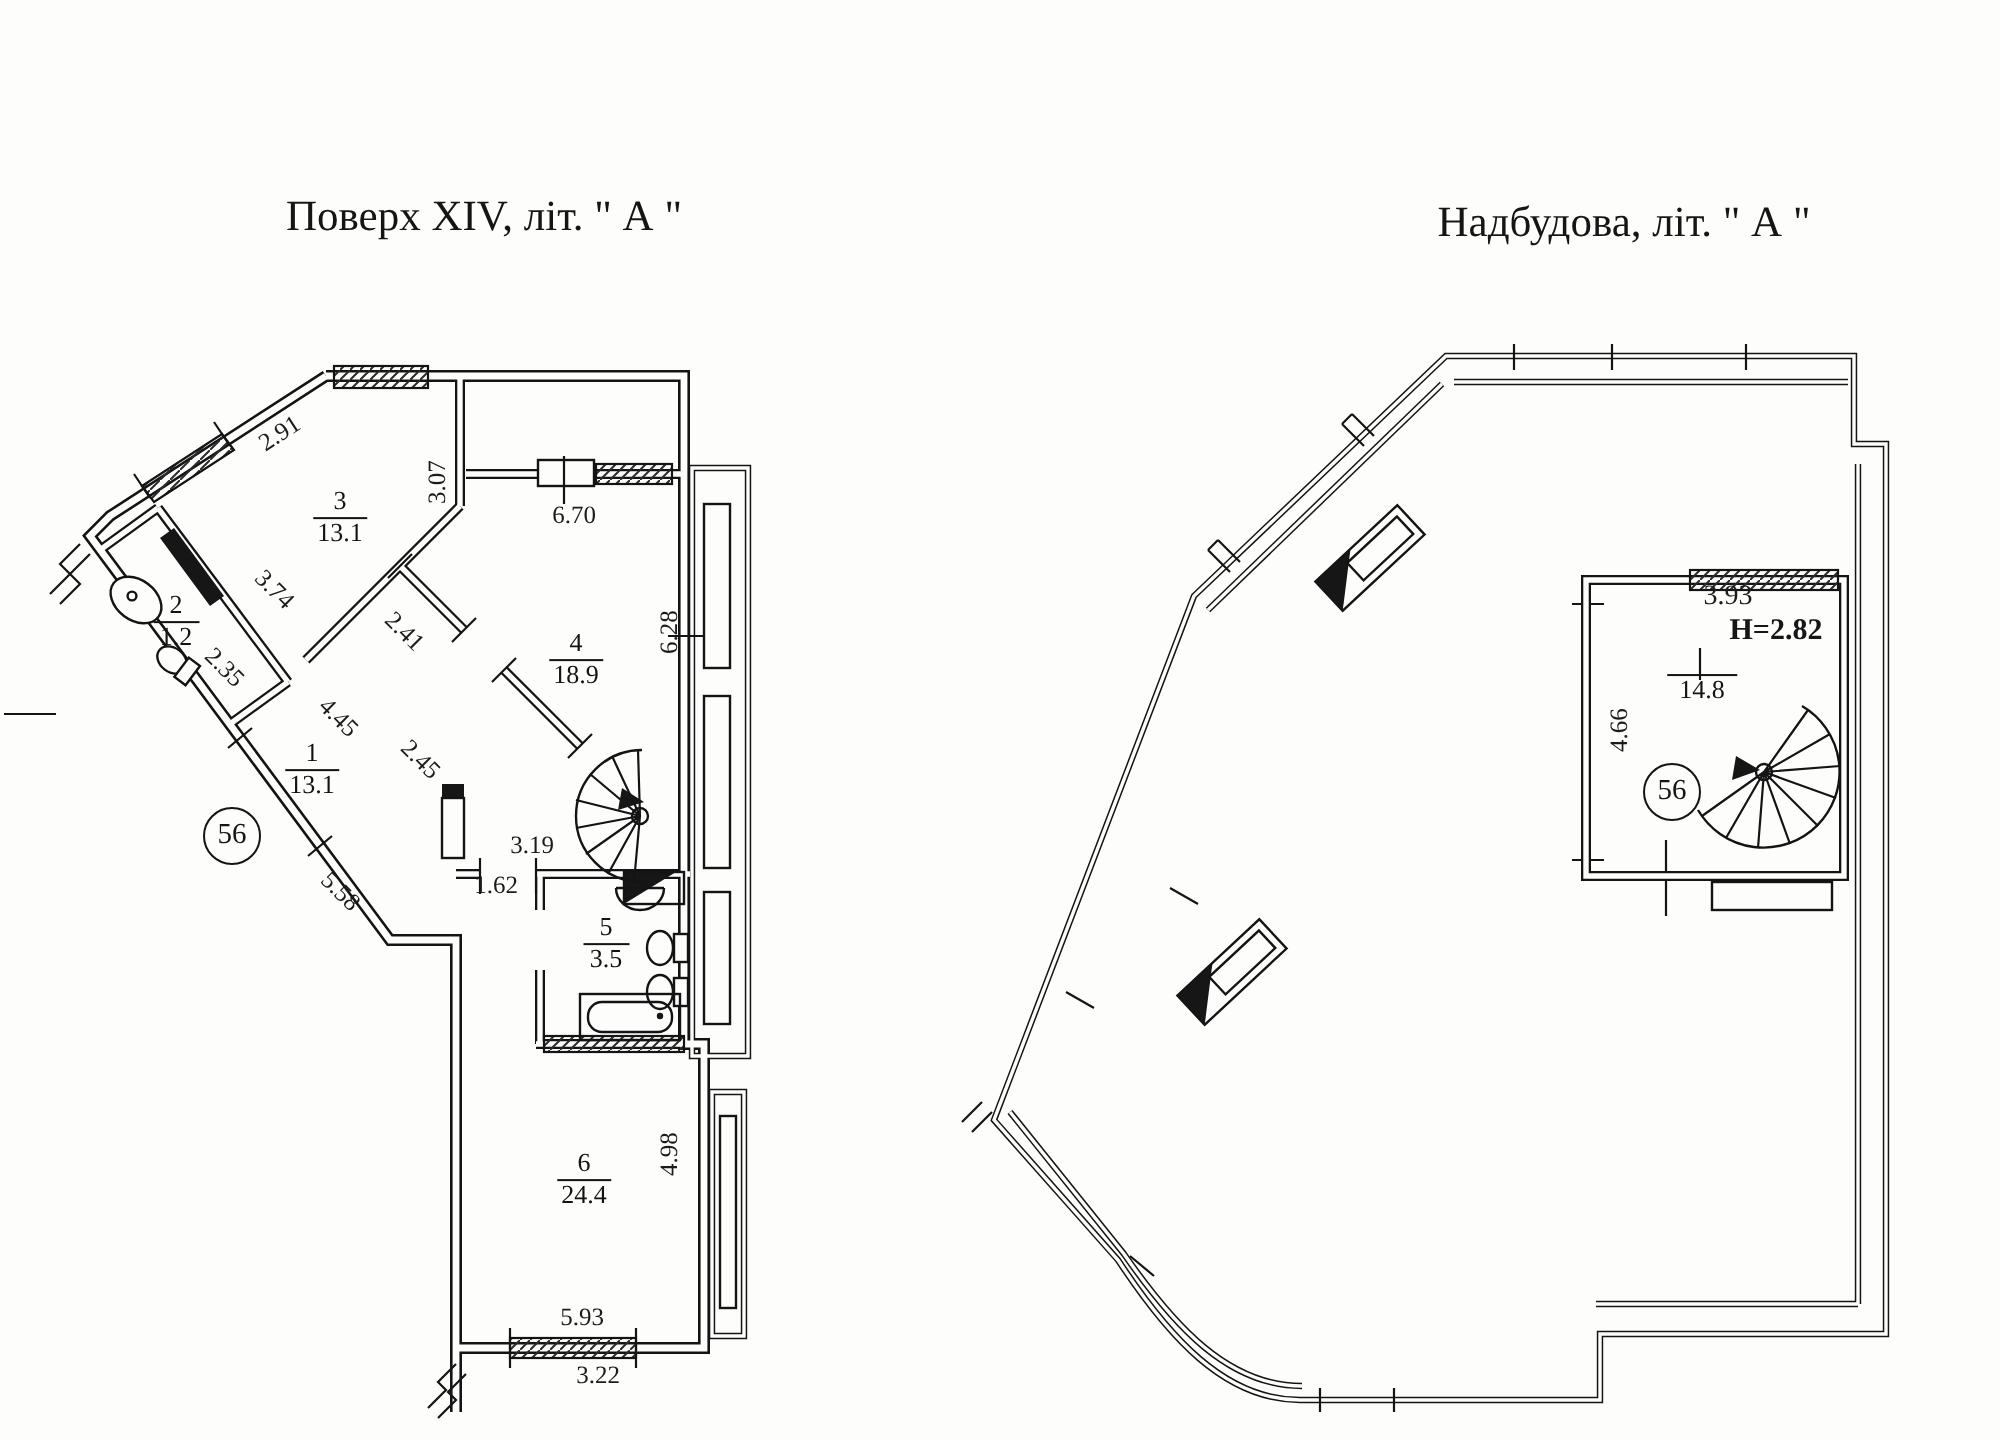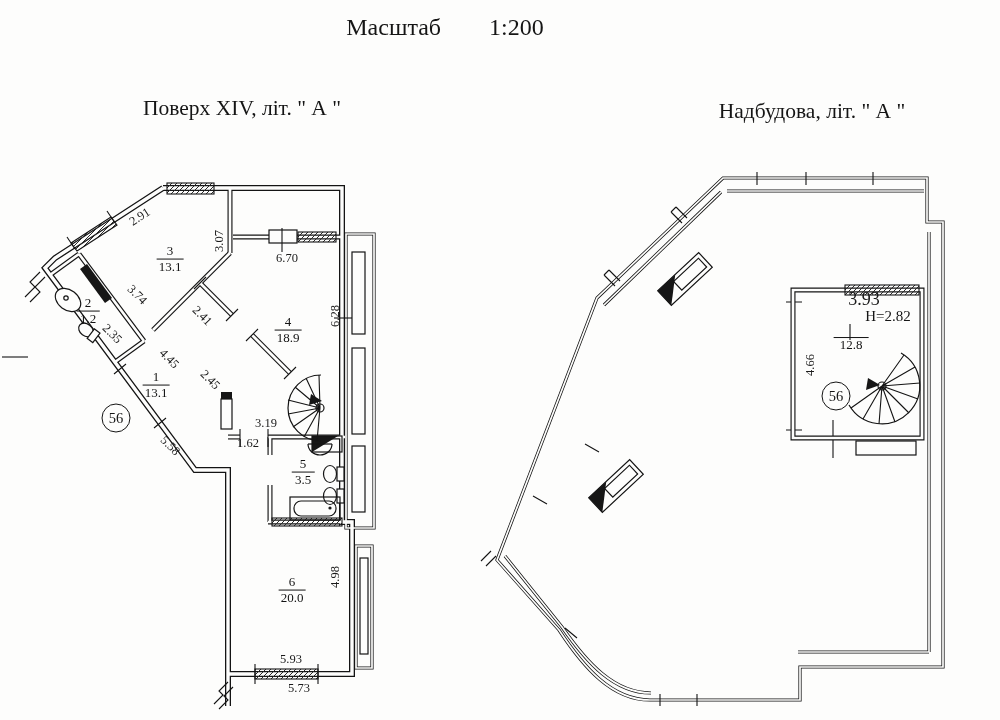--- a/index.html
+++ b/index.html
@@ -22,21 +22,21 @@
   .title{position:absolute;transform:translateX(-50%);white-space:nowrap;color:#151515;}
   .t-scale{font-size:24px;word-spacing:10px;}
   .t-plan{font-size:21.5px;}
   .dim{position:absolute;white-space:nowrap;font-size:12.5px;color:#1b1b1b;
        transform:translate(-50%,-50%) rotate(var(--r,0deg));}
   .rlabel{position:absolute;transform:translate(-50%,-50%);text-align:center;
           font-size:13px;line-height:1.15;color:#131313;}
   .rnum{border-bottom:1.2px solid #131313;padding:0 8px;}
   .rarea{padding:0 2px;}
   .rarea-over{border-top:1.2px solid #131313;padding:0 6px;}
-  .hlabel{position:absolute;transform:translate(-50%,-50%);font-size:15px;white-space:nowrap;}
+  .hlabel{position:absolute;transform:translate(-50%,-50%);font-size:15px;white-space:nowrap;font-weight:bold;}
   .ucircle{position:absolute;width:27px;height:27px;border:1.4px solid #141414;border-radius:50%;
            transform:translate(-50%,-50%);font-size:14.5px;display:flex;align-items:center;
            justify-content:center;background:#fdfdfc;}
 </style>
 </head>
 <body>
 
 <div class="canvas">
 
 <svg class="plan" width="1000" height="720" viewBox="0 0 1000 720">
@@ -215,21 +215,20 @@
   </g>
 
   <g>
     <path class="tl" d="M901,353 A38 38 0 1 1 849,405"></path>
     <path class="tk" d="M882,386 L904,355 M882,386 L915,367 M882,386 L920,383 M882,386 L918,399 M882,386 L909,413 M882,386 L895,422 M882,386 L879,424 M882,386 L863,419 M882,386 L851,408"></path>
     <circle class="tl" cx="882" cy="386" r="4"></circle>
     <polygon class="blk" points="868,378 880,385 866,390"></polygon>
   </g>
 </svg>
 
-<div class="title t-scale" style="left:445px;top:14px">Масштаб &nbsp; 1:200</div>
 <div class="title t-plan" style="left:242px;top:96px">Поверх XIV, літ. " А "</div>
 <div class="title t-plan" style="left:812px;top:99px">Надбудова, літ. " А "</div>
 
 <div class="rlabel" style="left:156px;top:385px">
   <div class="rnum">1</div>
   <div class="rarea">13.1</div>
 </div>
 <div class="rlabel" style="left:88px;top:311px">
   <div class="rnum">2</div>
   <div class="rarea">1.2</div>
@@ -241,43 +240,43 @@
 <div class="rlabel" style="left:288px;top:330px">
   <div class="rnum">4</div>
   <div class="rarea">18.9</div>
 </div>
 <div class="rlabel" style="left:303px;top:472px">
   <div class="rnum">5</div>
   <div class="rarea">3.5</div>
 </div>
 <div class="rlabel" style="left:292px;top:590px">
   <div class="rnum">6</div>
-  <div class="rarea">20.0</div>
+  <div class="rarea">24.4</div>
 </div>
 
 <div class="rlabel" style="left:851px;top:345px">
-  <div class="rarea-over">12.8</div>
+  <div class="rarea-over">14.8</div>
 </div>
 <div class="hlabel" style="left:888px;top:316px">H=2.82</div>
 
 <div class="ucircle" style="left:116px;top:418px">56</div>
 <div class="ucircle" style="left:836px;top:396px">56</div>
 
 <div class="dim" style="left:140px;top:217px;--r:-33deg">2.91</div>
 <div class="dim" style="left:219px;top:241px;--r:-90deg">3.07</div>
 <div class="dim" style="left:287px;top:258px">6.70</div>
 <div class="dim" style="left:137px;top:295px;--r:45deg">3.74</div>
 <div class="dim" style="left:202px;top:316px;--r:45deg">2.41</div>
 <div class="dim" style="left:335px;top:316px;--r:-90deg">6.28</div>
 <div class="dim" style="left:112px;top:334px;--r:45deg">2.35</div>
 <div class="dim" style="left:169px;top:359px;--r:45deg">4.45</div>
 <div class="dim" style="left:210px;top:380px;--r:45deg">2.45</div>
 <div class="dim" style="left:266px;top:423px">3.19</div>
 <div class="dim" style="left:248px;top:443px">1.62</div>
 <div class="dim" style="left:170px;top:446px;--r:45deg">5.58</div>
 <div class="dim" style="left:335px;top:577px;--r:-90deg">4.98</div>
 <div class="dim" style="left:291px;top:659px">5.93</div>
-<div class="dim" style="left:299px;top:688px">5.73</div>
-
-<div class="dim" style="left:864px;top:299px;font-size:18px">3.93</div>
+<div class="dim" style="left:299px;top:688px">3.22</div>
+
+<div class="dim" style="left:864px;top:299px;font-size:14px">3.93</div>
 <div class="dim" style="left:810px;top:365px;--r:-90deg">4.66</div>
 
 </div>
 
 </body></html>

